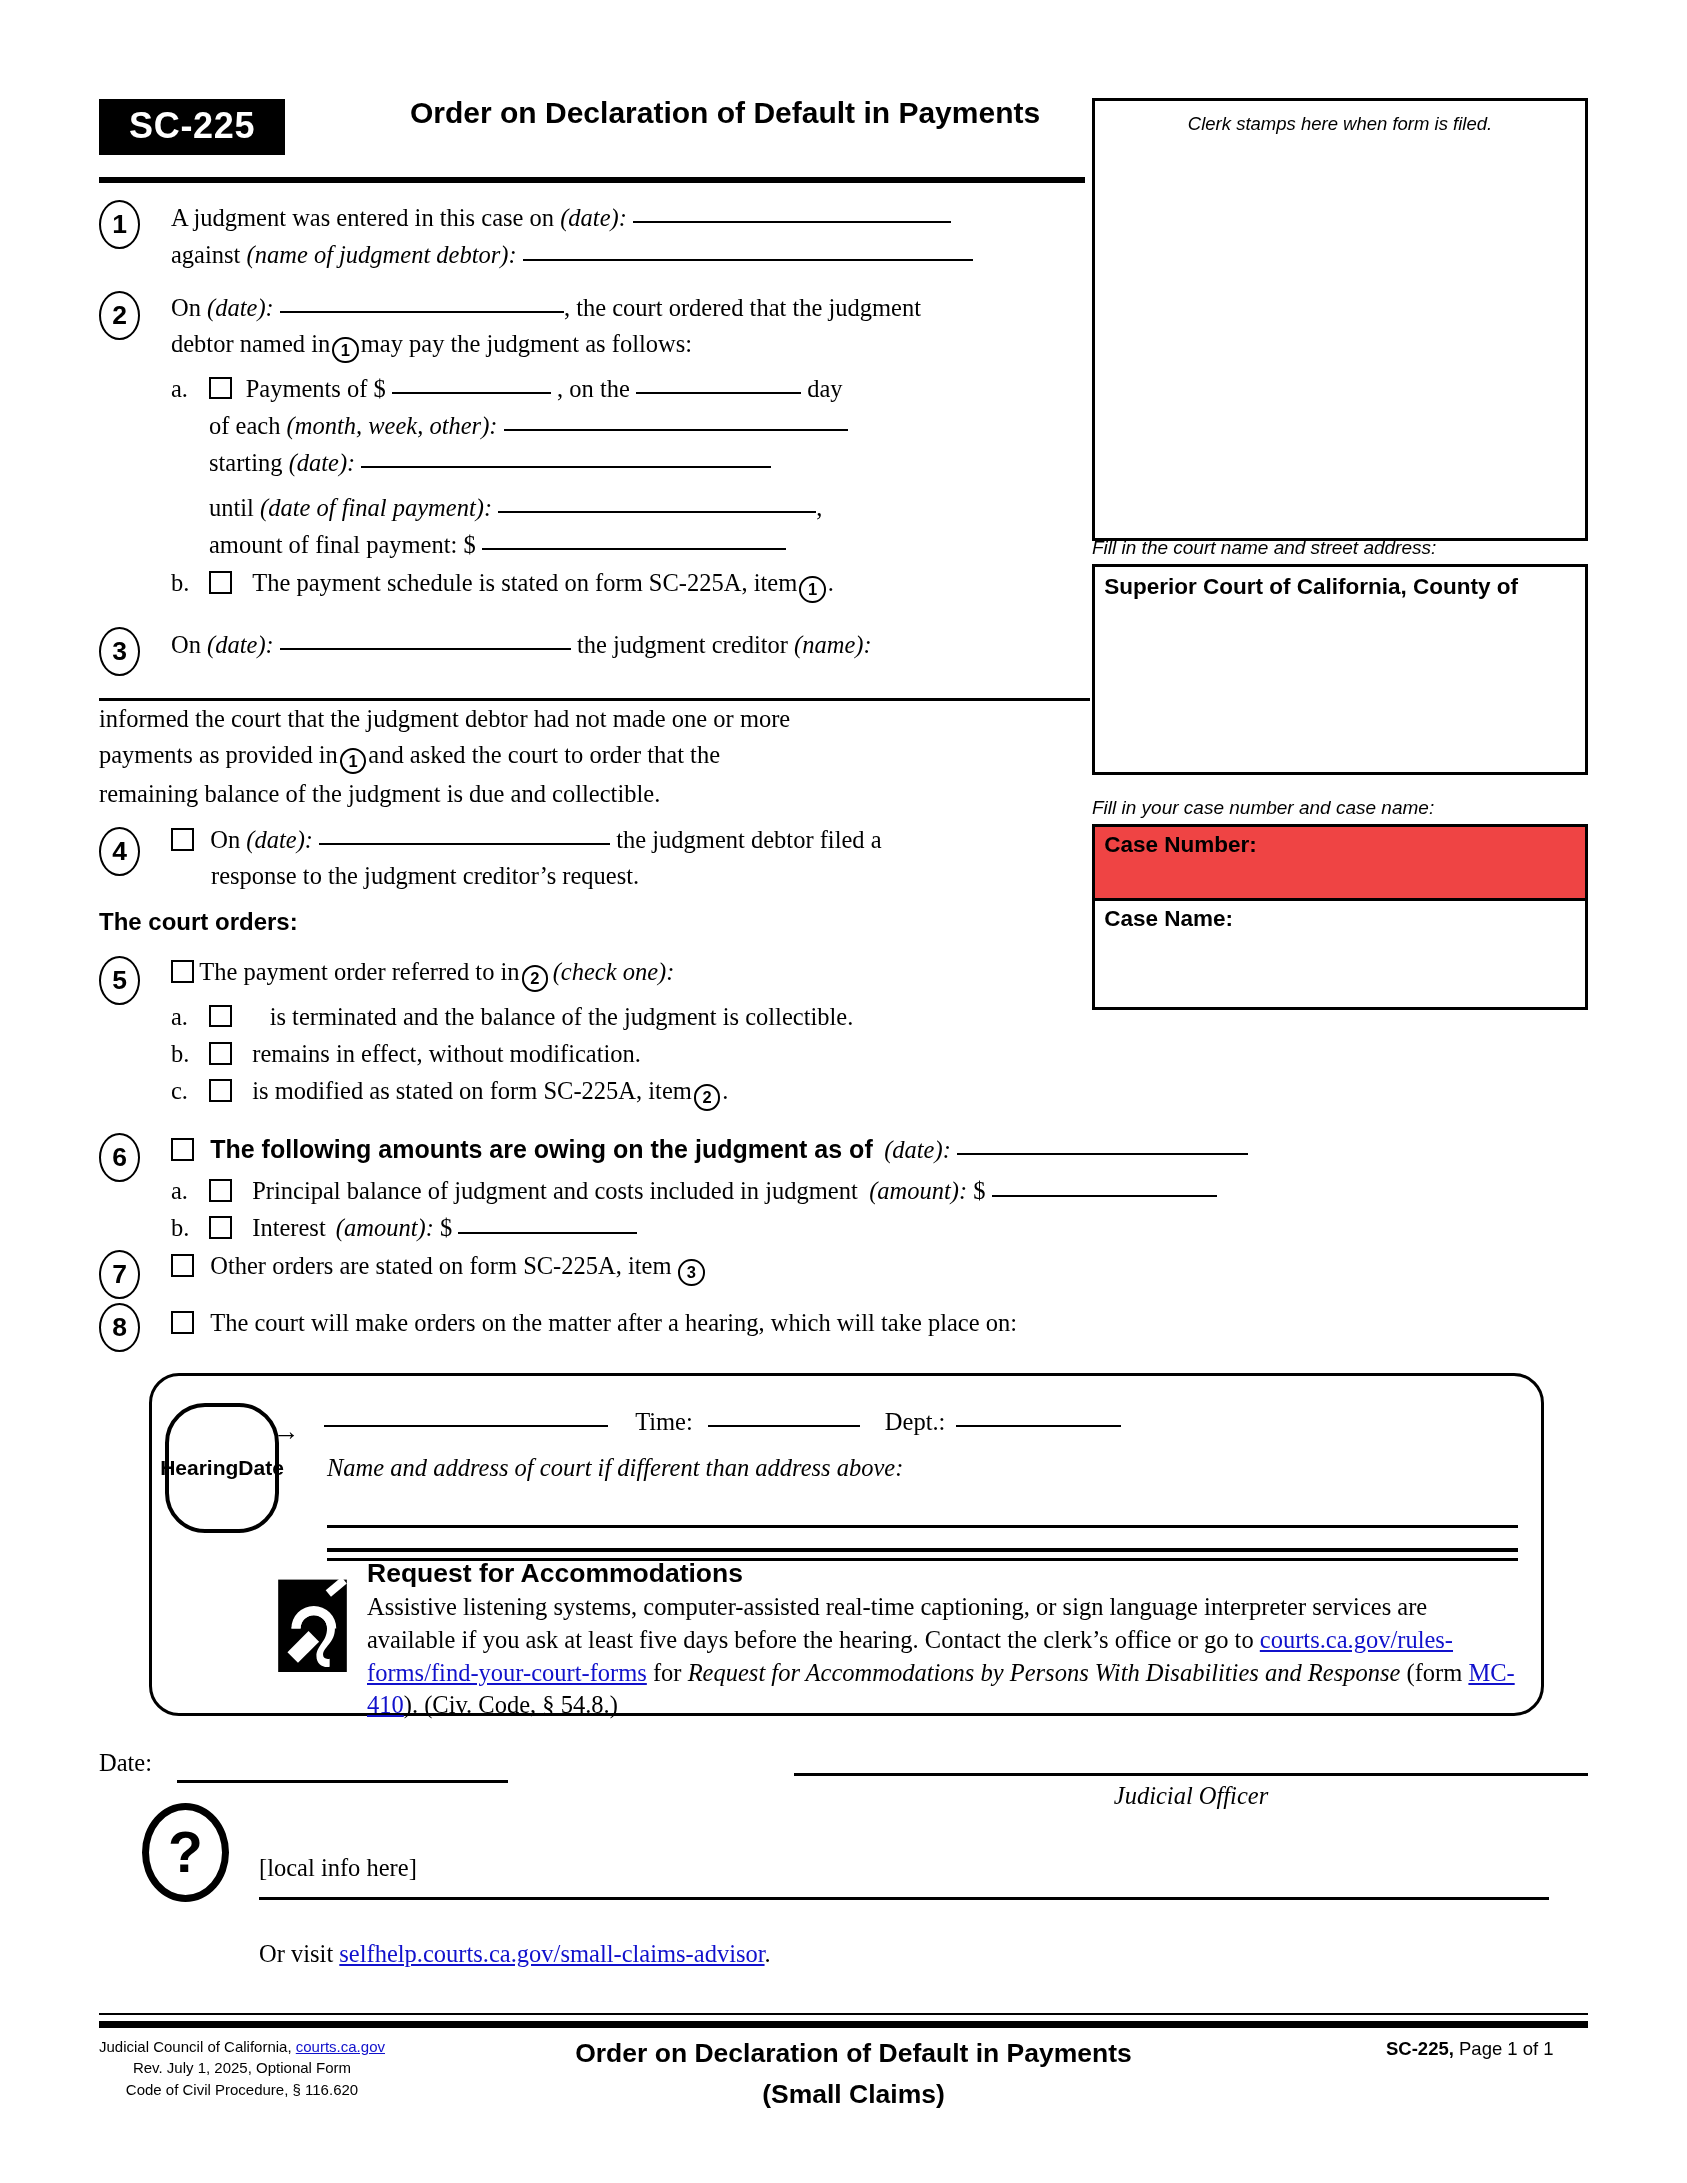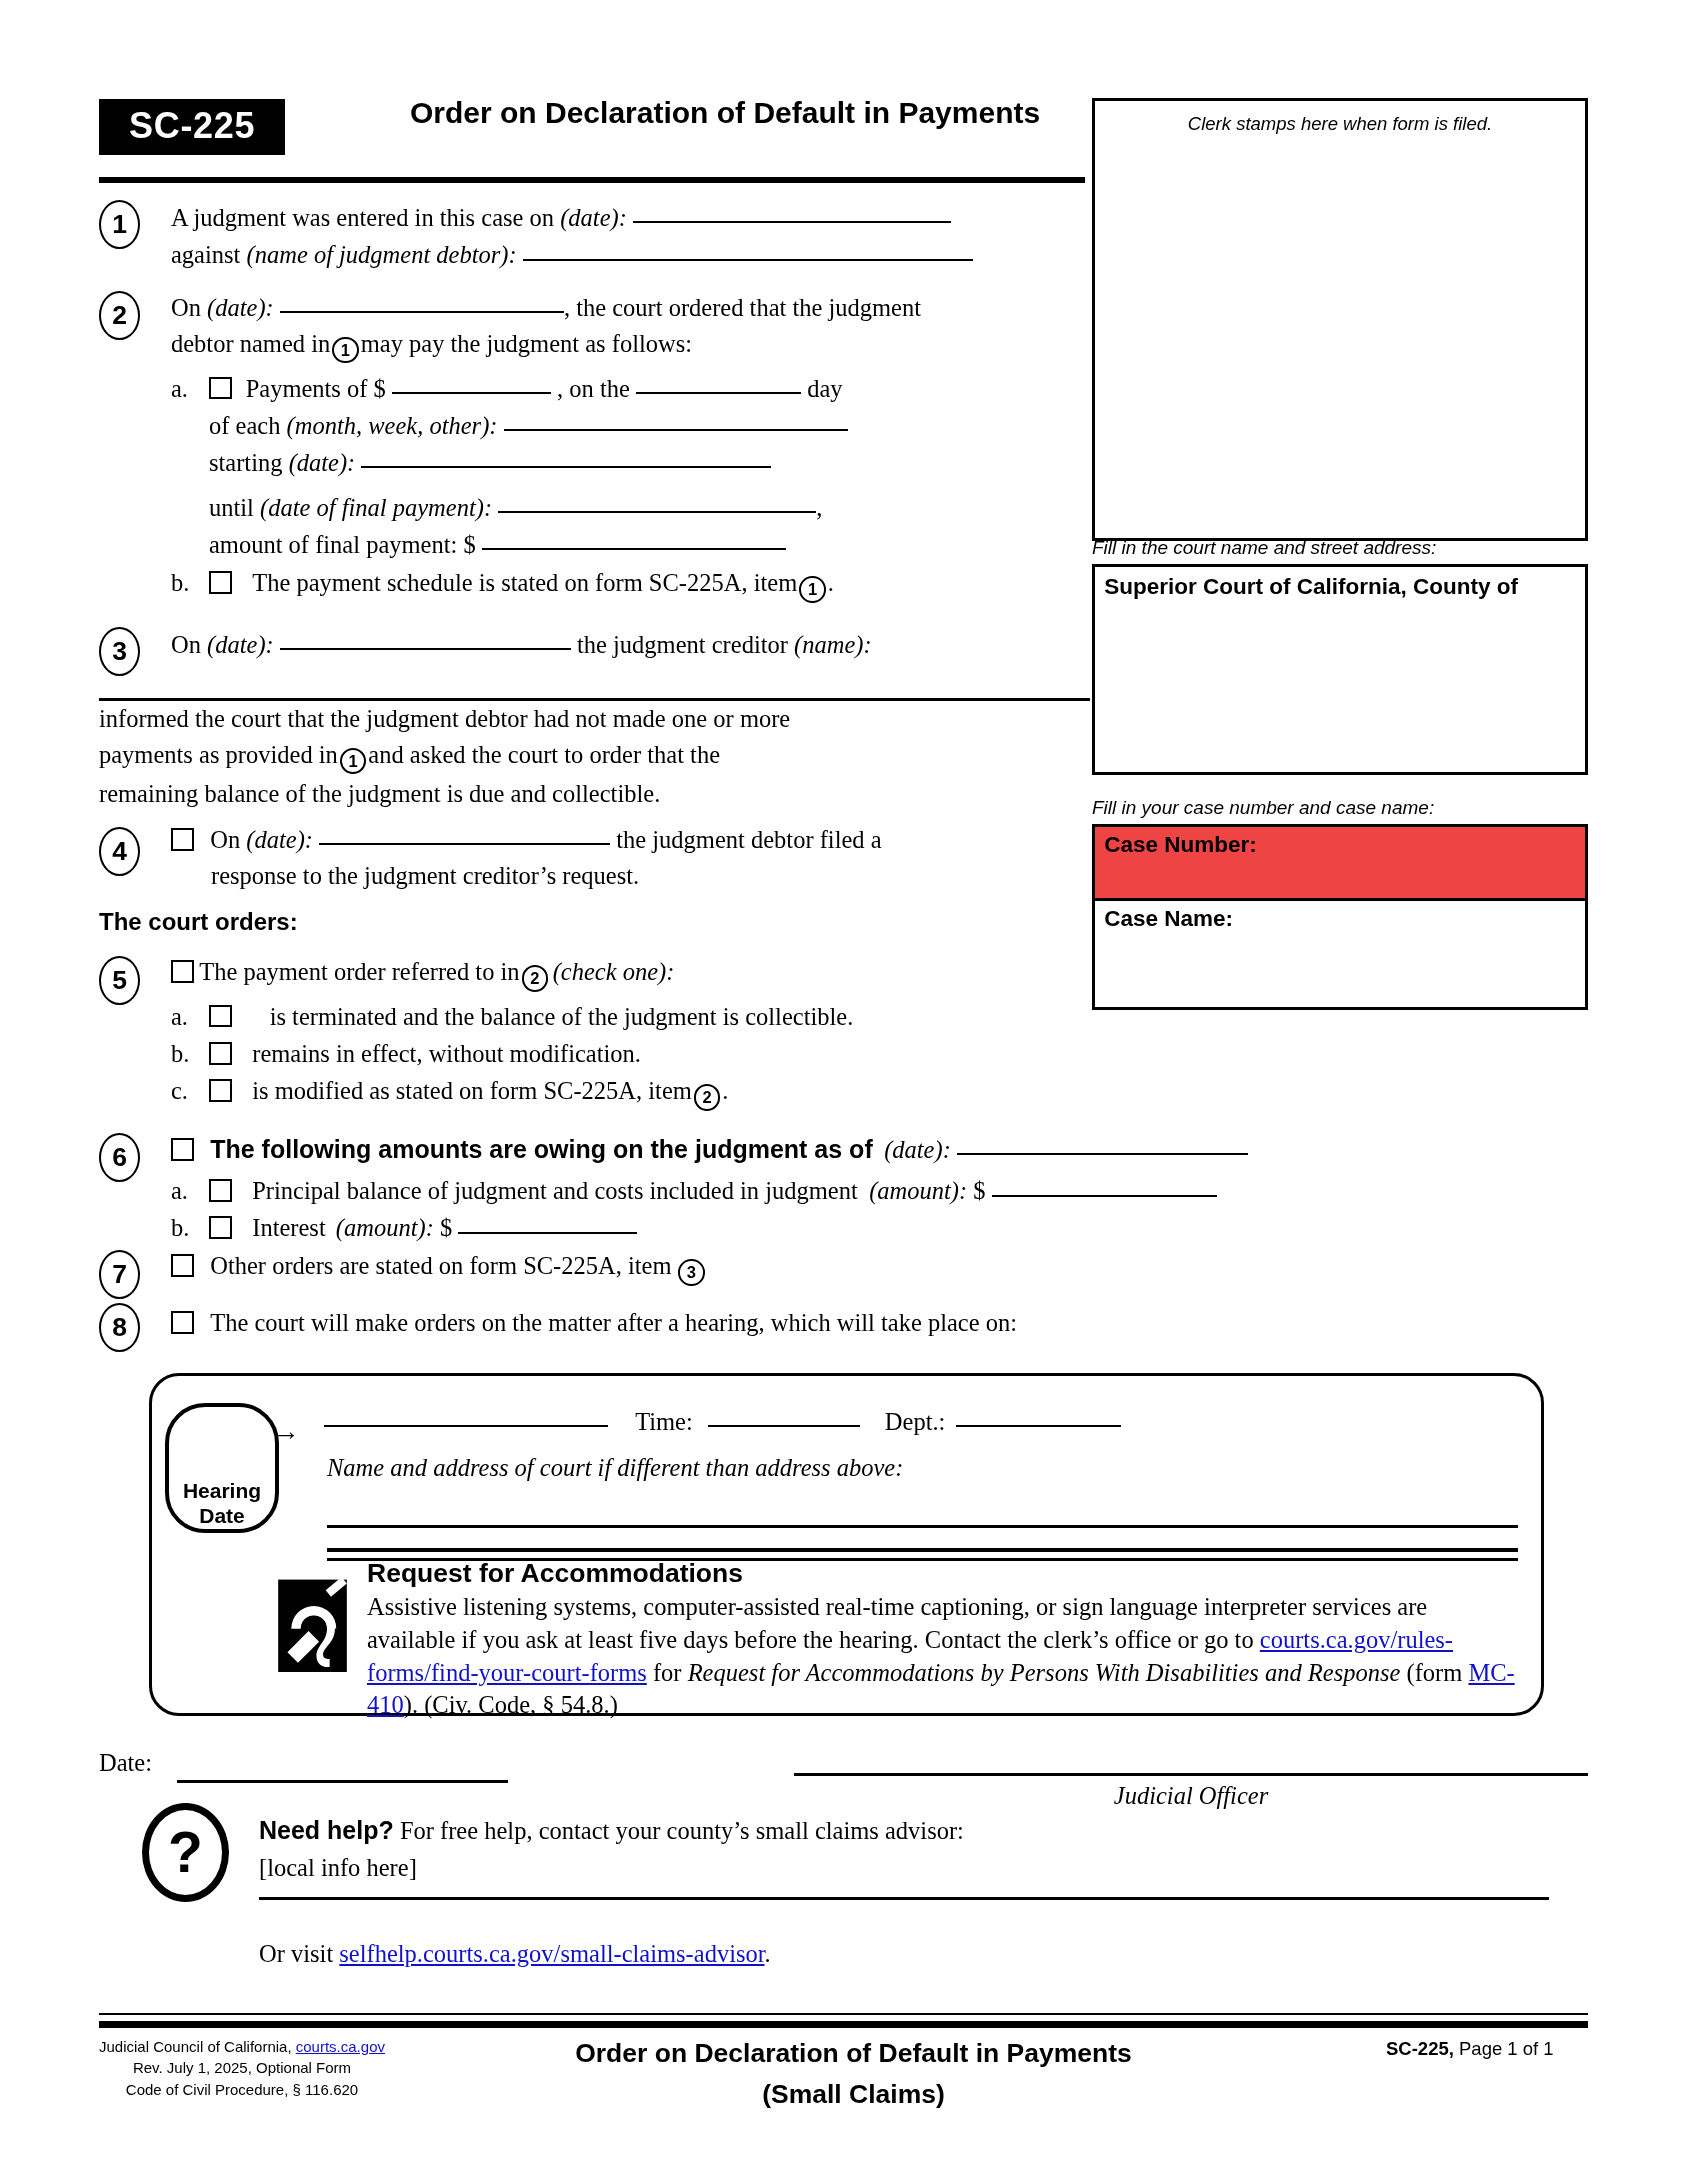--- a/index.html
+++ b/index.html
@@ -92,21 +92,21 @@
   .blk{position:absolute;}
 
   
   #hearbox{
     position:absolute;left:149px;top:1373px;width:1389px;height:337px;
     border:3.3px solid #000;border-radius:30px;background:#fff;
   }
   #hearpill{
     position:absolute;left:165px;top:1403px;width:106px;height:122px;
     border:4px solid #000;border-radius:40px;background:#fff;
-    display:flex;flex-direction:column;align-items:center;justify-content:flex-end;
+    display:flex;flex-direction:row;align-items:center;justify-content:center;
     font-family:"Liberation Sans", sans-serif;font-weight:bold;font-size:21px;line-height:1.22;
   }
   #heararrow{position:absolute;left:273px;top:1416px;font-size:26.5px;font-family:"Liberation Sans",sans-serif;}
 
   
   #earicon{position:absolute;left:278px;top:1573px;width:69px;height:99px;}
 
   
   #qicon{
     position:absolute;left:142px;top:1803px;width:73px;height:85px;
@@ -342,24 +342,20 @@
   <div class="blk btxt" style="left:367px;top:1591px;width:1154px;line-height:1.34;">
     <span>Assistive listening systems, computer-assisted real-time captioning, or sign language interpreter services are available if you ask at least five days before the hearing. Contact the clerk’s office or go to </span><a class="lnk" href="#">courts.ca.gov/rules-forms/find-your-court-forms</a><span> for </span><span class="ital">Request for Accommodations by Persons With Disabilities and Response</span><span> (form </span><a class="lnk" href="#">MC-410</a><span>). (Civ. Code, § 54.8.)</span>
   </div>
 
   <div class="blk btxt" style="left:99px;top:1747px;">Date:</div>
   <div class="hline" style="left:177px;top:1780px;width:331px;"></div>
   <div class="hline" style="left:794px;top:1773px;width:794px;"></div>
   <div class="blk btxt ital" style="left:794px;top:1780px;width:794px;text-align:center;">Judicial Officer</div>
 
   <div id="qicon">?</div>
-  <div class="blk btxt" style="left:259px;top:1814px;width:1125px;">
-    <span class="sans bold" style="font-size:25px;">Need help?</span>
-    <span>For free help, contact your county’s small claims advisor:</span>
-  </div>
   <div class="blk btxt" style="left:259px;top:1852px;">[local info here]</div>
   <div class="hline" style="left:259px;top:1897px;width:1290px;"></div>
 
   <div class="blk btxt" style="left:259px;top:1938px;width:1191px;">
     <span>Or visit </span><a class="lnk" href="#">selfhelp.courts.ca.gov/small-claims-advisor</a><span>.</span>
   </div>
 
   <div id="footrule2"></div>
   <div id="footrule"></div>
 

